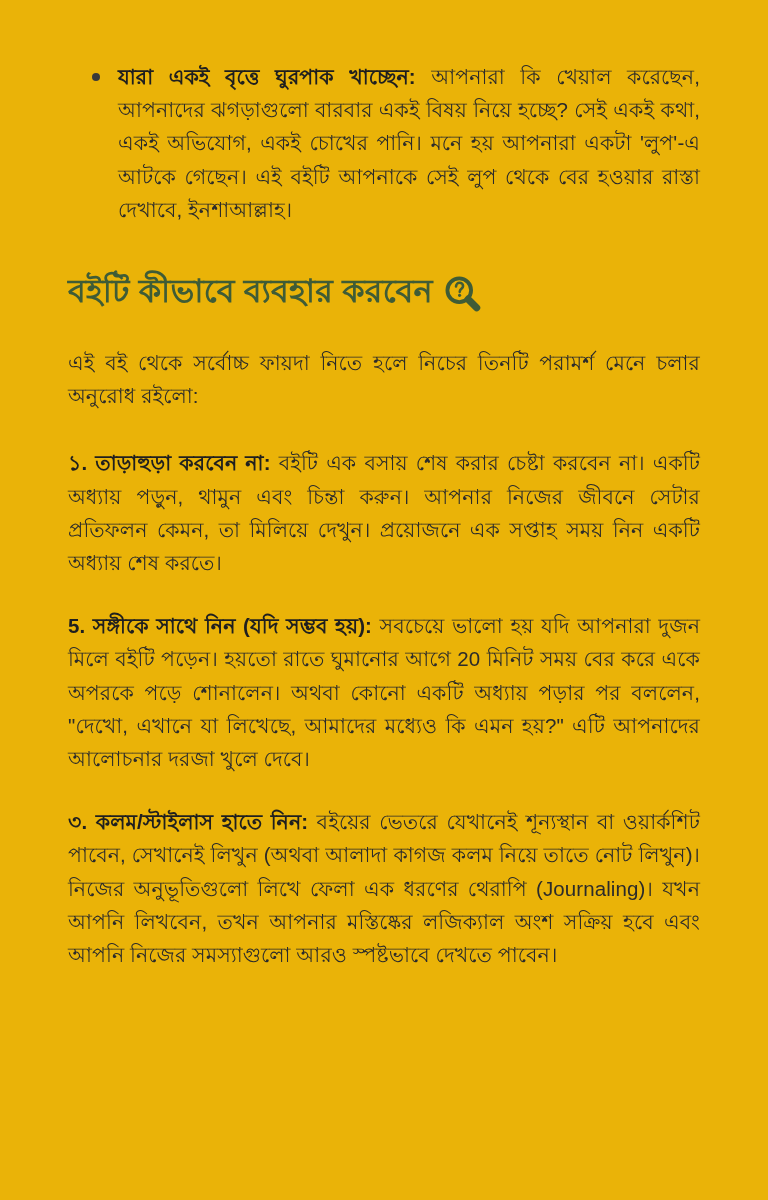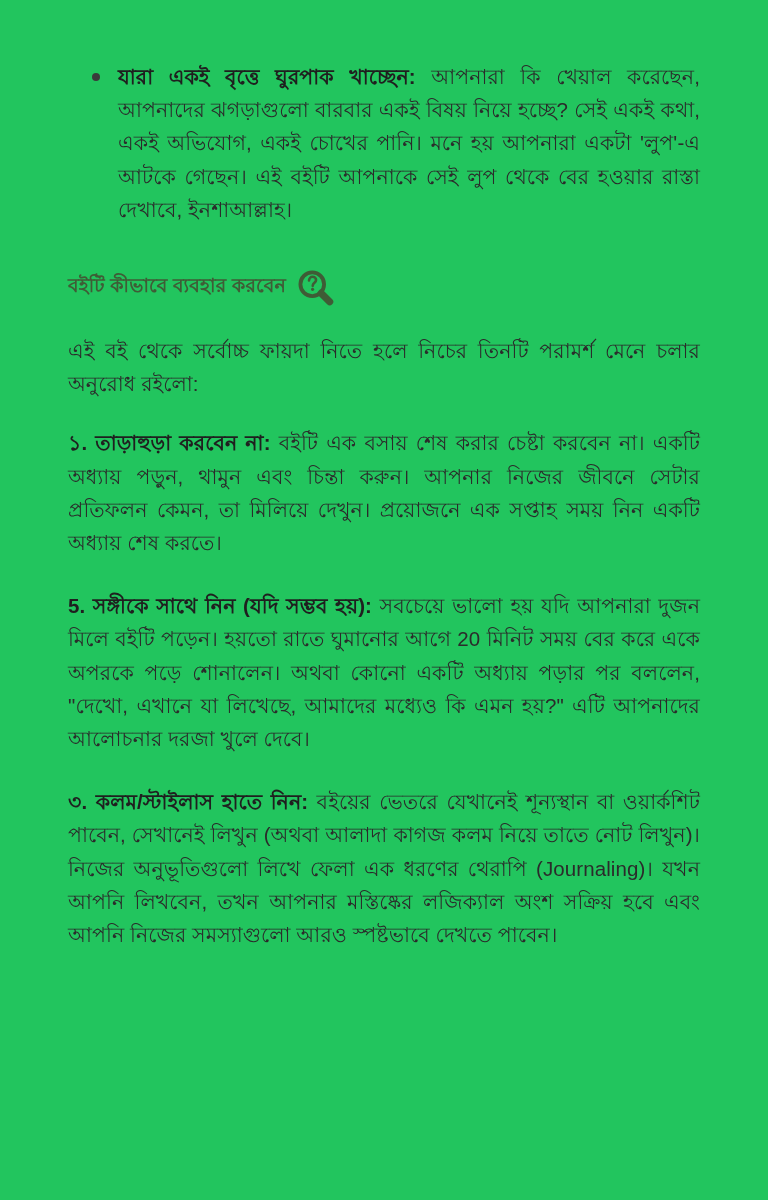--- a/index.html
+++ b/index.html
@@ -15,21 +15,21 @@
     color: #2b2b2b;
     overflow: hidden;
   }
 
   .page {
     position: relative;
     width: 768px;
     height: 1200px;
     box-sizing: border-box;
     padding: 60px 68px 44px 68px;
-    background: #22c55e;
+    background: #eab308;
   }
 
   
   .bullet-list {
     list-style: none;
     margin: 0;
     padding: 0;
   }
   .bullet-item {
     position: relative;
@@ -58,21 +58,21 @@
     color: #1f1f1f;
   }
 
   
   .section-heading {
     display: flex;
     align-items: center;
     gap: 10px;
     margin: 40px 0 26px 0;
     color: #3f5c36;
-    font-size: 19px;
+    font-size: 32px;
     font-weight: bold;
     letter-spacing: 0.2px;
   }
   .heading-text {
     white-space: nowrap;
   }
   .search-icon {
     flex: 0 0 auto;
     display: block;
     width: 40px;
@@ -83,21 +83,21 @@
   
   .para {
     font-size: 20.5px;
     line-height: 1.62;
     text-align: justify;
     text-justify: inter-word;
     letter-spacing: 0.1px;
     margin: 0;
   }
   .intro-para {
-    margin-bottom: 26px;
+    margin-bottom: 34px;
   }
   .numbered-para {
     margin-bottom: 30px;
   }
   .numbered-para:last-child {
     margin-bottom: 8px;
   }
 </style>
 </head>
 <body>

